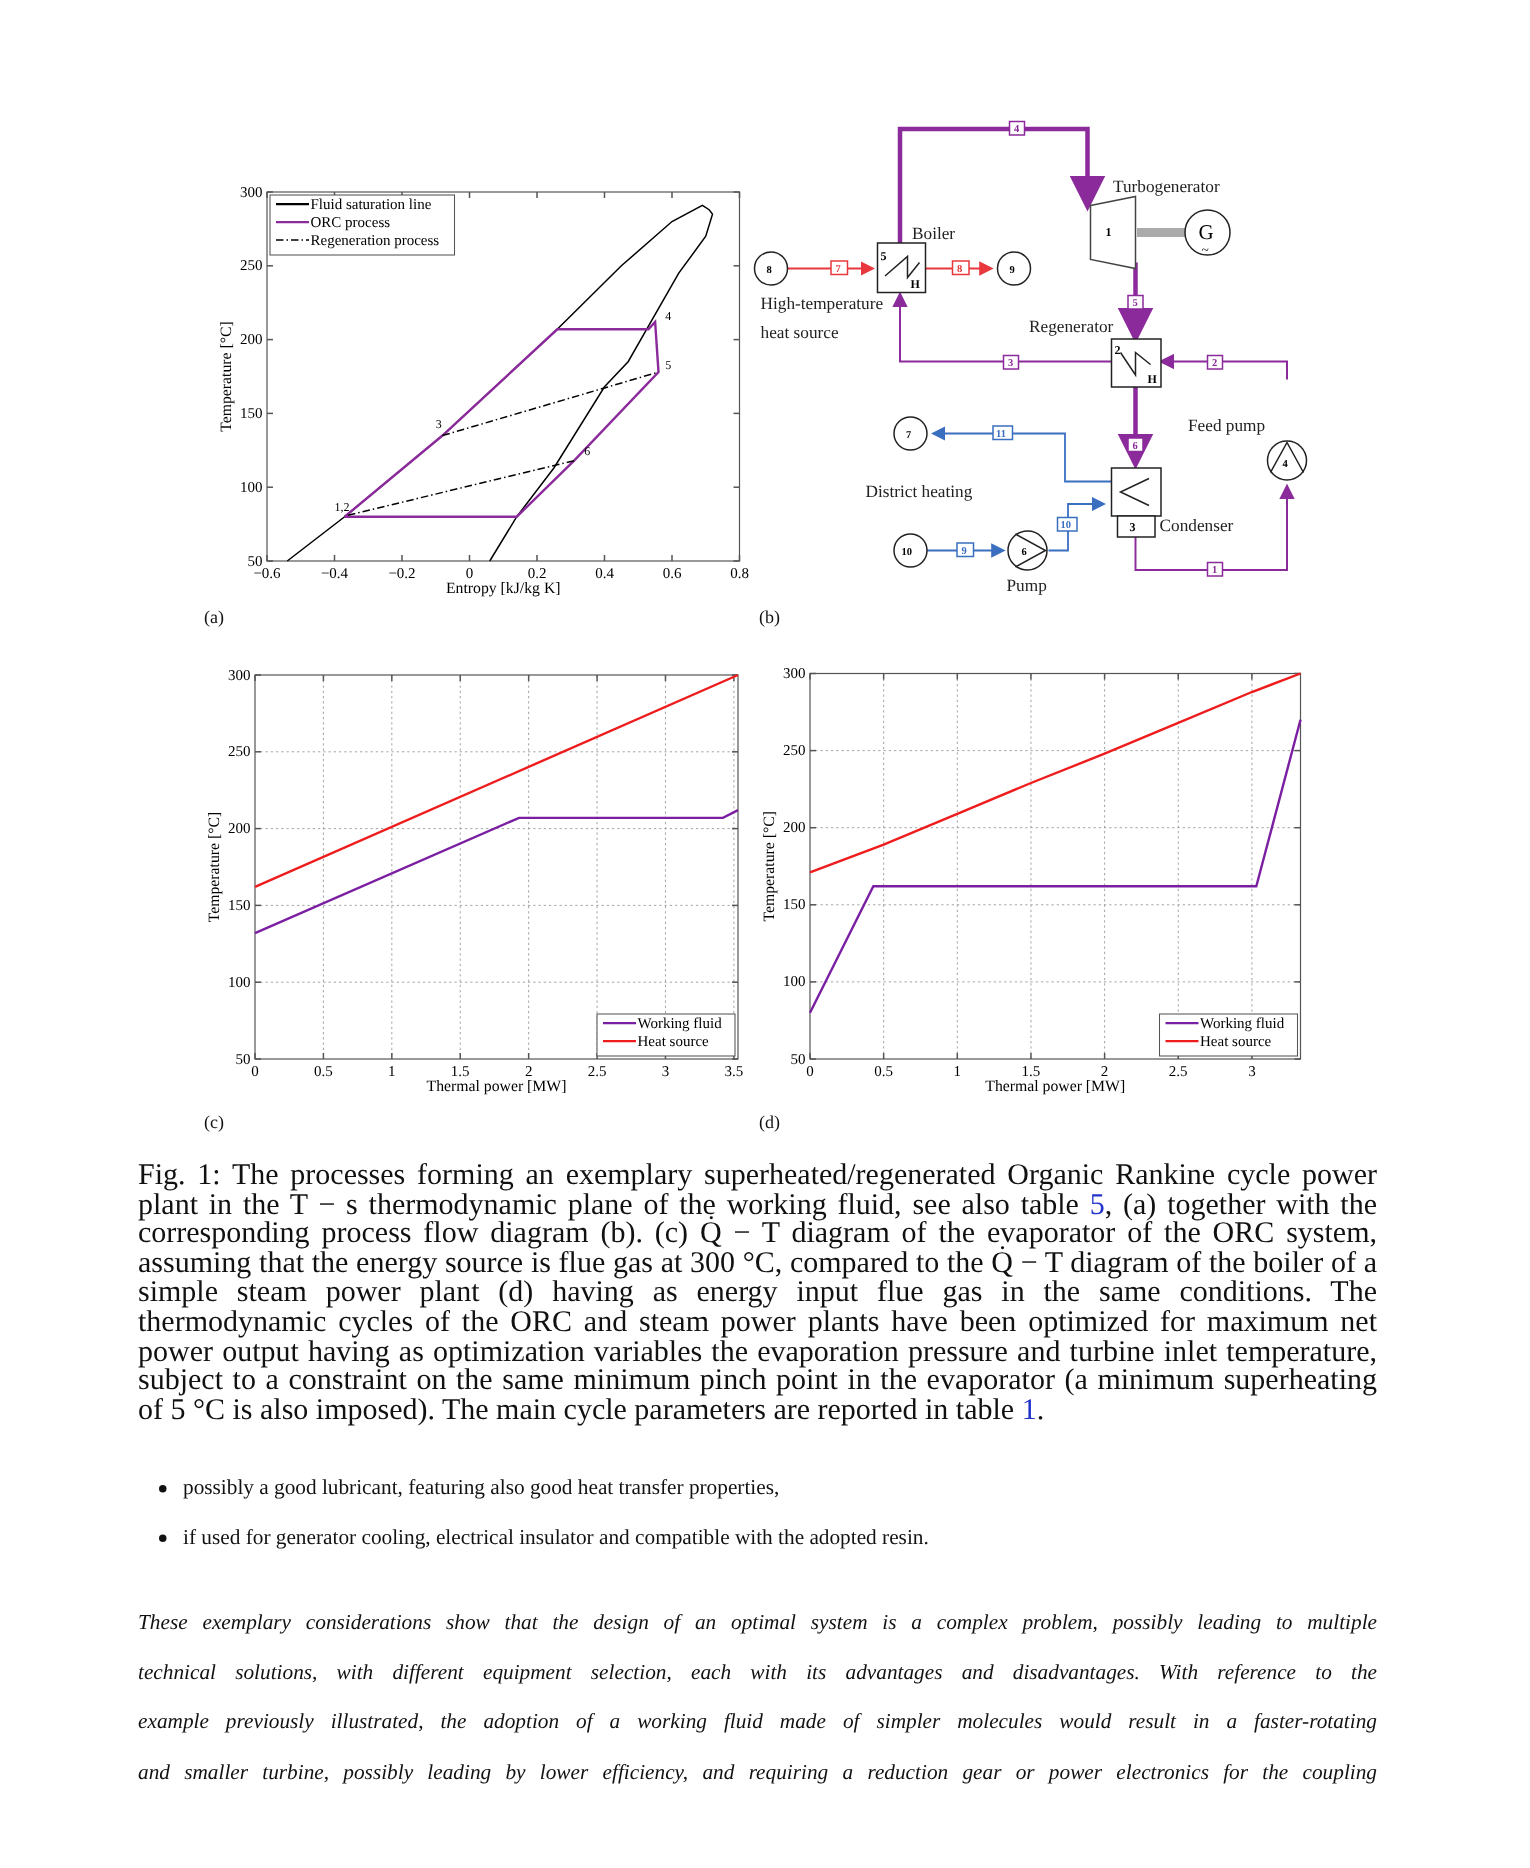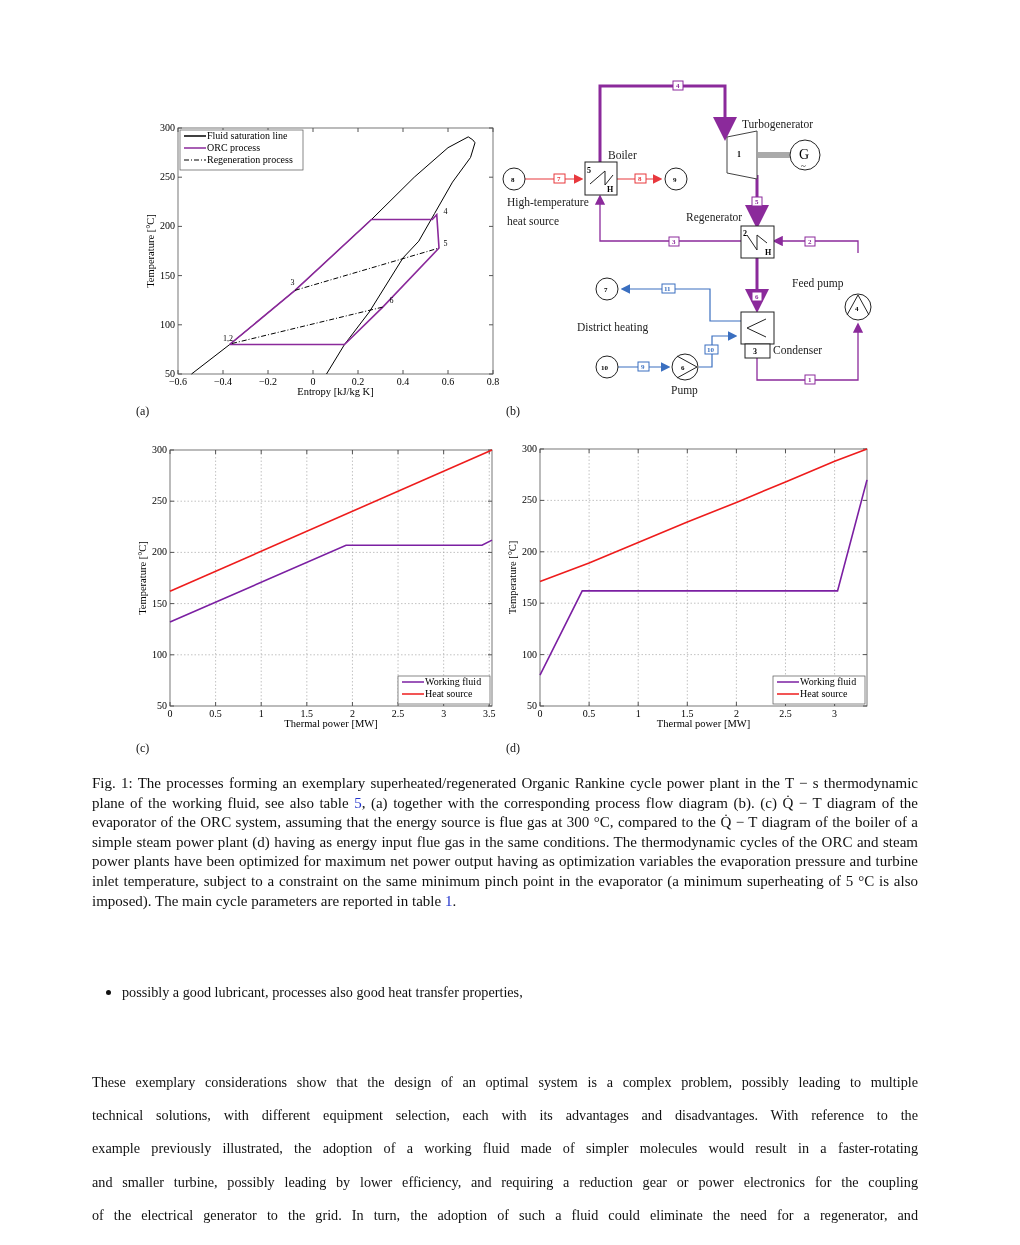--- a/index.html
+++ b/index.html
@@ -1,25 +1,25 @@
 <!DOCTYPE html>
 <html><head>
 <meta charset="utf-8">
 <style>
   html,body{margin:0;padding:0;background:#fff;}
   body{width:1020px;height:1245px;position:relative;overflow:hidden;font-family:"Liberation Serif","DejaVu Serif",serif;color:#111;}
   .abs{position:absolute;}
   svg text{font-family:"Liberation Serif","DejaVu Serif",serif;}
   .panel-label{font-size:12px;}
-  .caption{left:92px;top:774px;width:826px;font-size:15px;line-height:19.6px;text-align:justify;}
+  .caption{left:92px;top:774px;width:826px;font-size:20px;line-height:19.6px;text-align:justify;}
   .caption .ref{color:#2233cc;}
   .bullets{left:104px;top:982px;width:820px;font-size:14.2px;}
   .bullets .b{position:relative;padding-left:18px;height:33px;line-height:20px;}
   .bullets .b:before{content:"";position:absolute;left:2px;top:8px;width:5px;height:5px;border-radius:50%;background:#111;}
-  .body-text{left:92px;top:1066px;width:826px;font-size:14.2px;line-height:33.2px;text-align:justify;}
+  .body-text{left:92px;top:1066px;width:826px;font-size:14.2px;line-height:33.2px;text-align:justify;font-style:italic;}
   .body-text .ln{display:block;text-align-last:justify;white-space:nowrap;}
 </style>
 </head>
 <body>
 
 <svg class="abs" style="left:140px;top:120px" width="370" height="290" viewBox="0 0 370 290">
   <g id="ts-axes">
       <rect x="38" y="8" width="315" height="246" fill="none" stroke="#555" stroke-width="0.8"></rect>
       <line x1="38" y1="254" x2="38" y2="250" stroke="#555"></line>
       <line x1="38" y1="8" x2="38" y2="12" stroke="#555"></line>
@@ -370,22 +370,22 @@
   </svg>
 
 <div class="abs panel-label" style="left:136px;top:404px">(a)</div>
 <div class="abs panel-label" style="left:506px;top:404px">(b)</div>
 <div class="abs panel-label" style="left:136px;top:741px">(c)</div>
 <div class="abs panel-label" style="left:506px;top:741px">(d)</div>
 
 <div class="abs caption"><span>Fig. 1: The processes forming an exemplary superheated/regenerated Organic Rankine cycle power plant in the T − s thermodynamic plane of the working fluid, see also table </span><span class="ref">5</span><span>, (a) together with the corresponding process flow diagram (b). (c) Q̇ − T diagram of the evaporator of the ORC system, assuming that the energy source is flue gas at 300 °C, compared to the Q̇ − T diagram of the boiler of a simple steam power plant (d) having as energy input flue gas in the same conditions. The thermodynamic cycles of the ORC and steam power plants have been optimized for maximum net power output having as optimization variables the evaporation pressure and turbine inlet temperature, subject to a constraint on the same minimum pinch point in the evaporator (a minimum superheating of 5 °C is also imposed). The main cycle parameters are reported in table </span><span class="ref">1</span><span>.</span></div>
 
 <div class="abs bullets">
-  <div class="b">possibly a good lubricant, processes also good heat transfer properties,</div>
+  <div class="b">possibly a good lubricant, featuring also good heat transfer properties,</div>
+  <div class="b">if used for generator cooling, electrical insulator and compatible with the adopted resin.</div>
 </div>
 
 <div class="abs body-text">
   <span class="ln">These exemplary considerations show that the design of an optimal system is a complex problem, possibly leading to multiple</span>
   <span class="ln">technical solutions, with different equipment selection, each with its advantages and disadvantages. With reference to the</span>
   <span class="ln">example previously illustrated, the adoption of a working fluid made of simpler molecules would result in a faster-rotating</span>
   <span class="ln">and smaller turbine, possibly leading by lower efficiency, and requiring a reduction gear or power electronics for the coupling</span>
-  <span class="ln">of the electrical generator to the grid. In turn, the adoption of such a fluid could eliminate the need for a regenerator, and</span>
 </div>
 
 </body></html>

